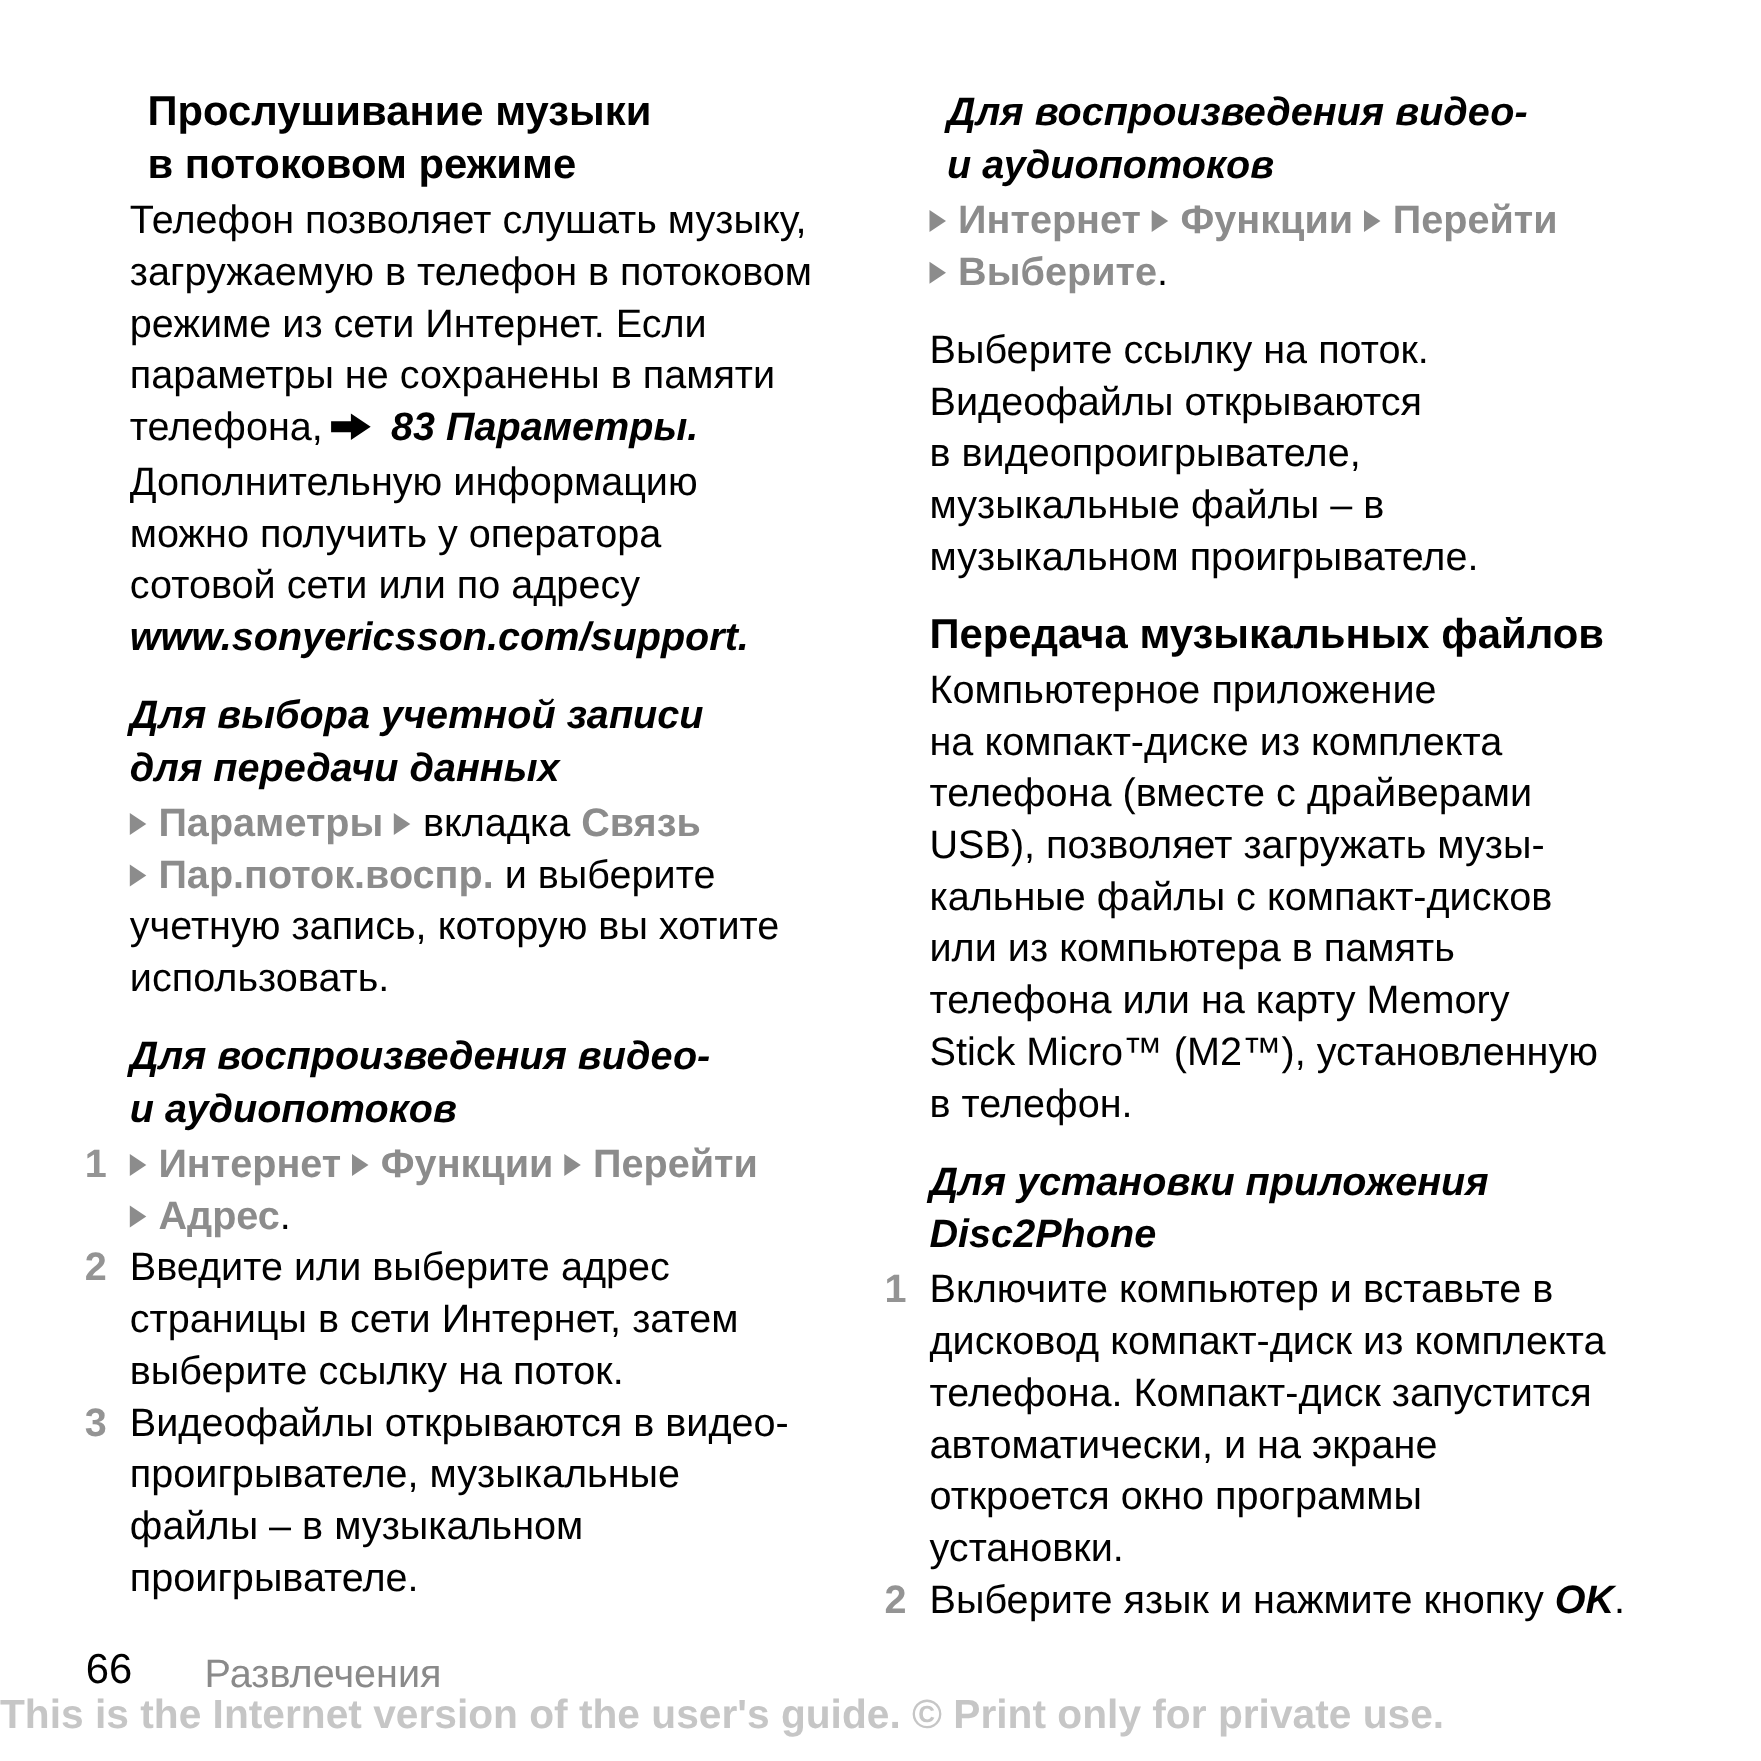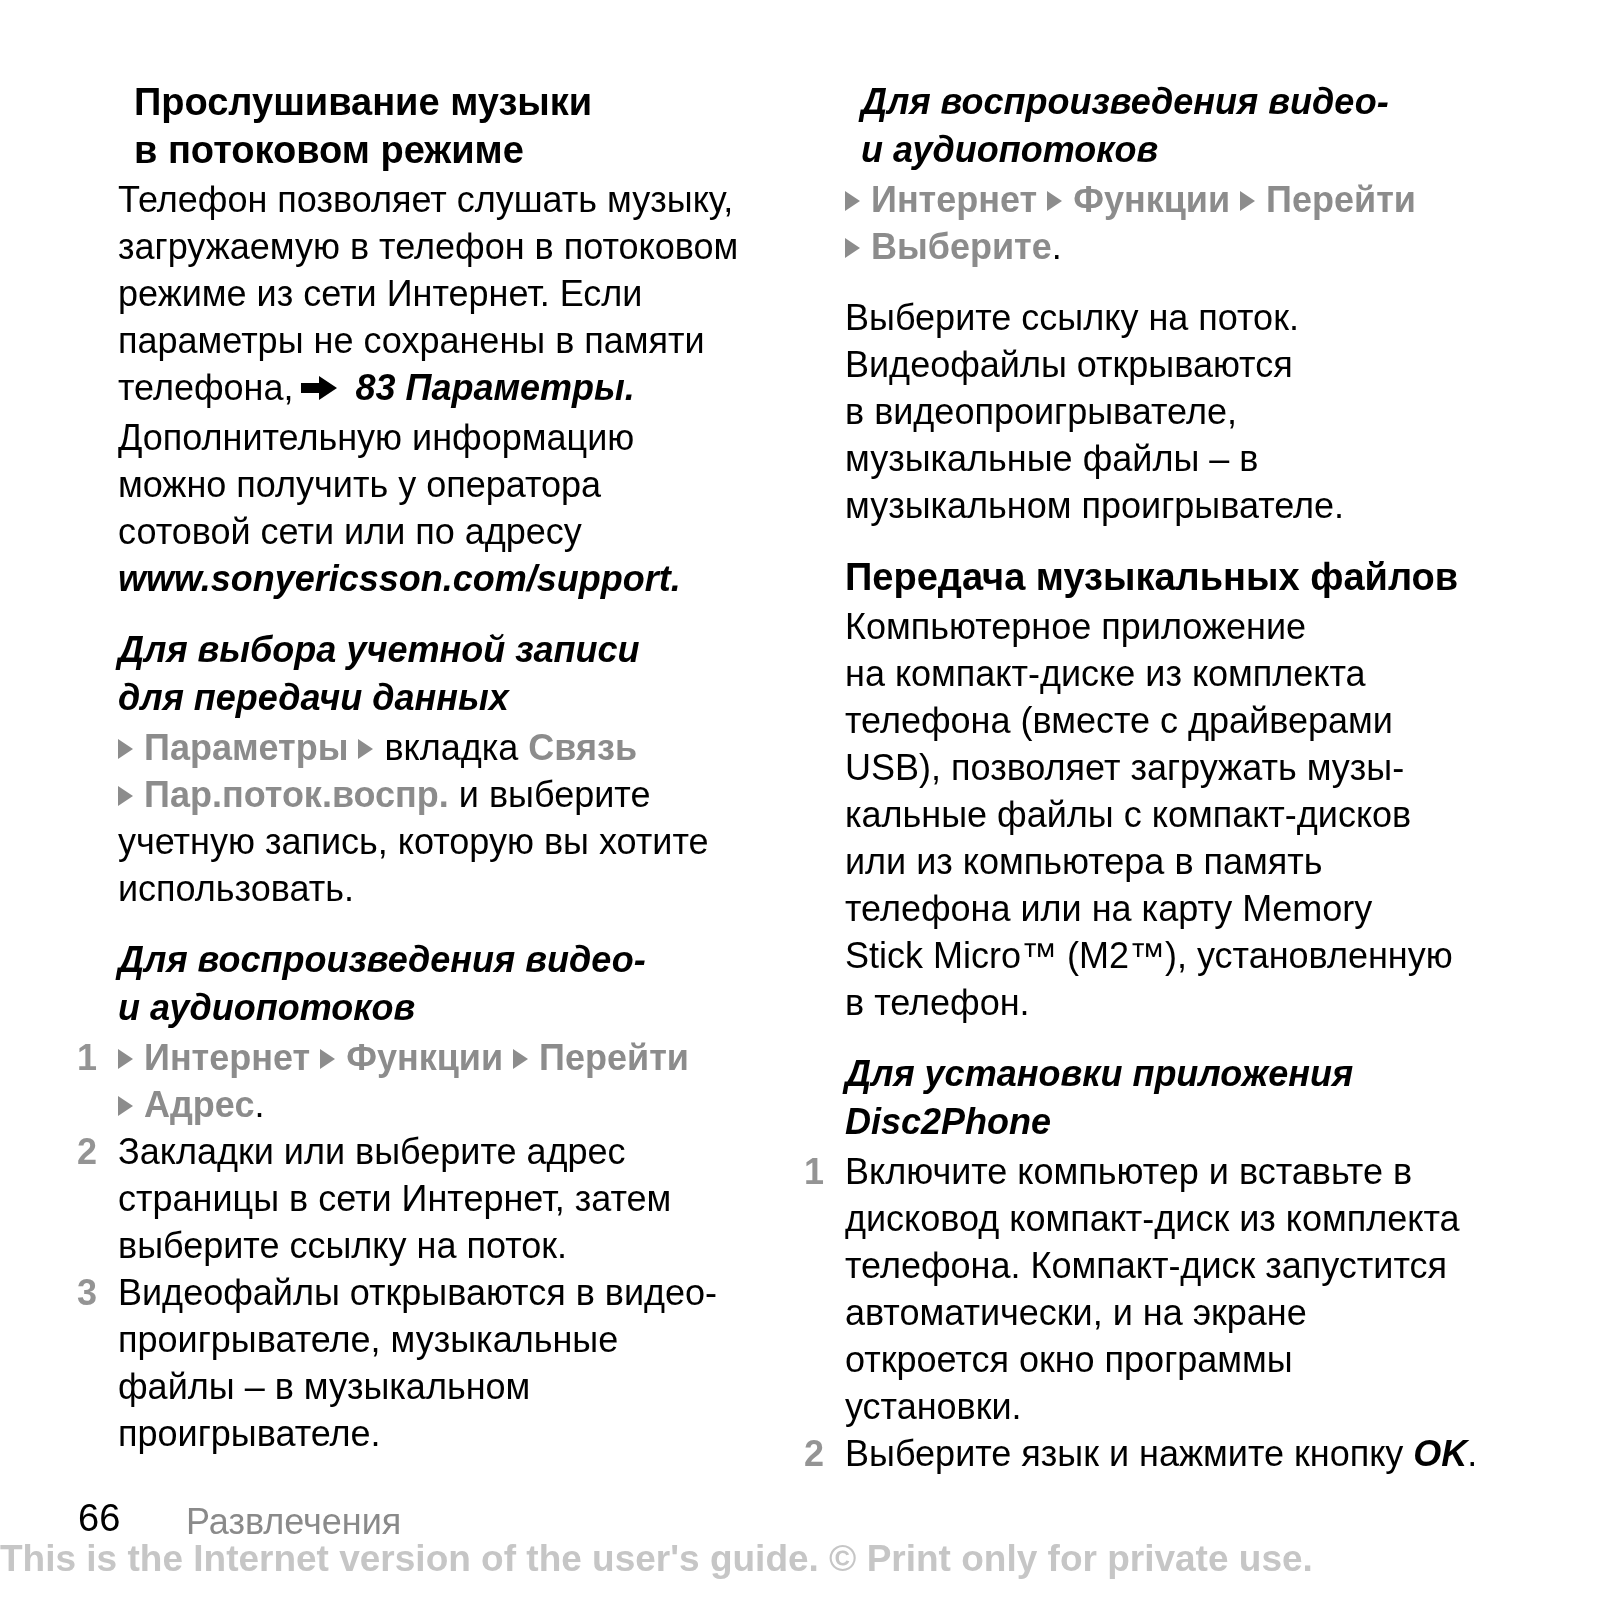--- a/index.html
+++ b/index.html
@@ -75,21 +75,21 @@
       <div class="line"><span class="r-p">и аудиопотоков</span></div>
     </div>
     <div class="block list">
       <div class="list-item">
         <span class="num">1</span>
         <div class="line"><span class="tri"></span><span class="r-m">Интернет </span><span class="tri"></span><span class="r-m">Функции </span><span class="tri"></span><span class="r-m">Перейти</span></div>
         <div class="line"><span class="tri"></span><span class="r-m">Адрес</span><span class="r-p">.</span></div>
       </div>
       <div class="list-item">
         <span class="num">2</span>
-        <div class="line"><span class="r-p">Закладки или выберите адрес</span></div>
+        <div class="line"><span class="r-p">Введите или выберите адрес</span></div>
         <div class="line"><span class="r-p">страницы в сети Интернет, затем</span></div>
         <div class="line"><span class="r-p">выберите ссылку на поток.</span></div>
       </div>
       <div class="list-item">
         <span class="num">3</span>
         <div class="line"><span class="r-p">Видеофайлы открываются в видео-</span></div>
         <div class="line"><span class="r-p">проигрывателе, музыкальные</span></div>
         <div class="line"><span class="r-p">файлы – в музыкальном</span></div>
         <div class="line"><span class="r-p">проигрывателе.</span></div>
       </div>

